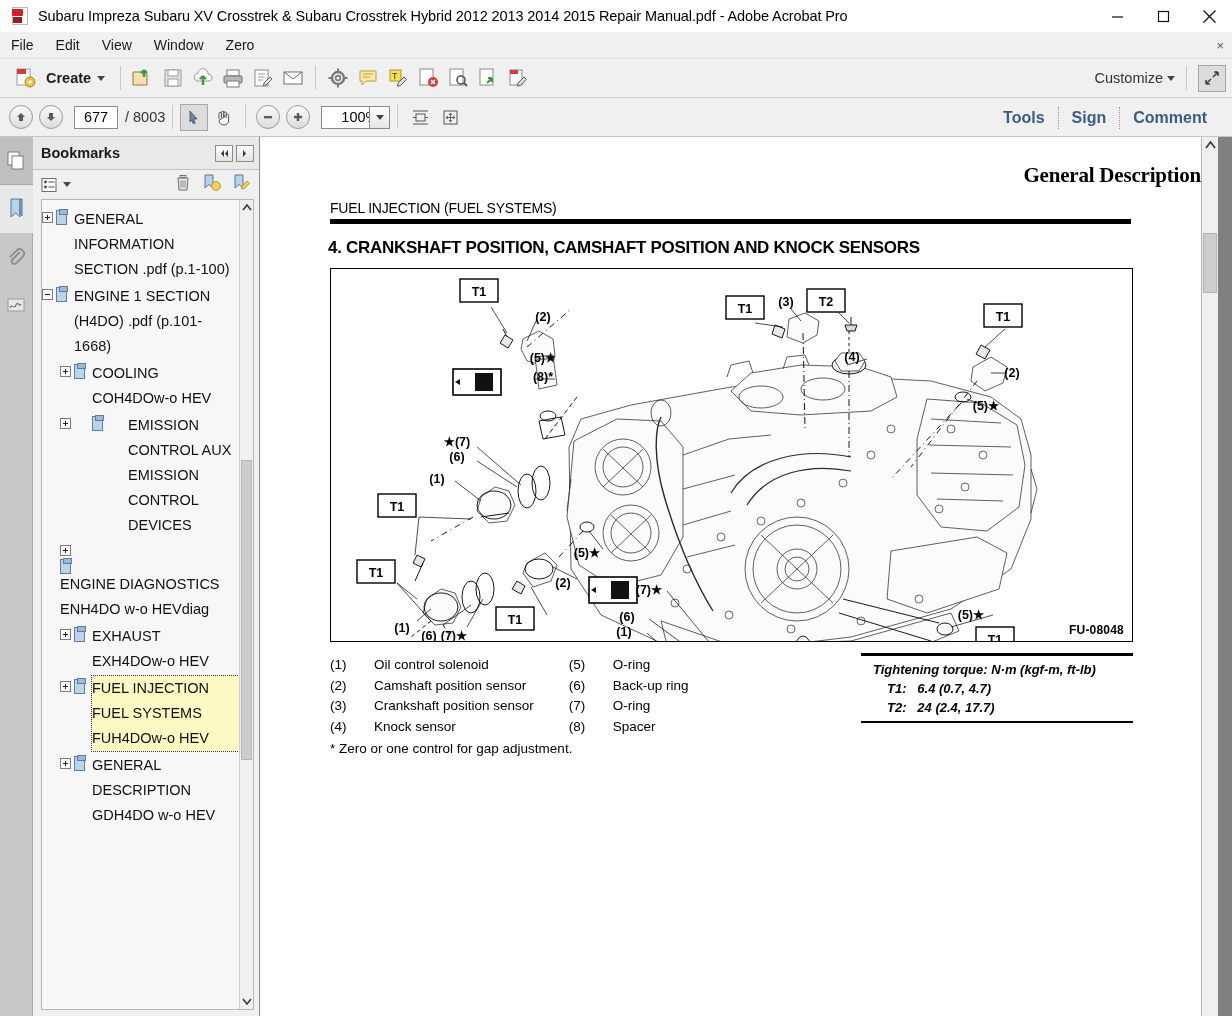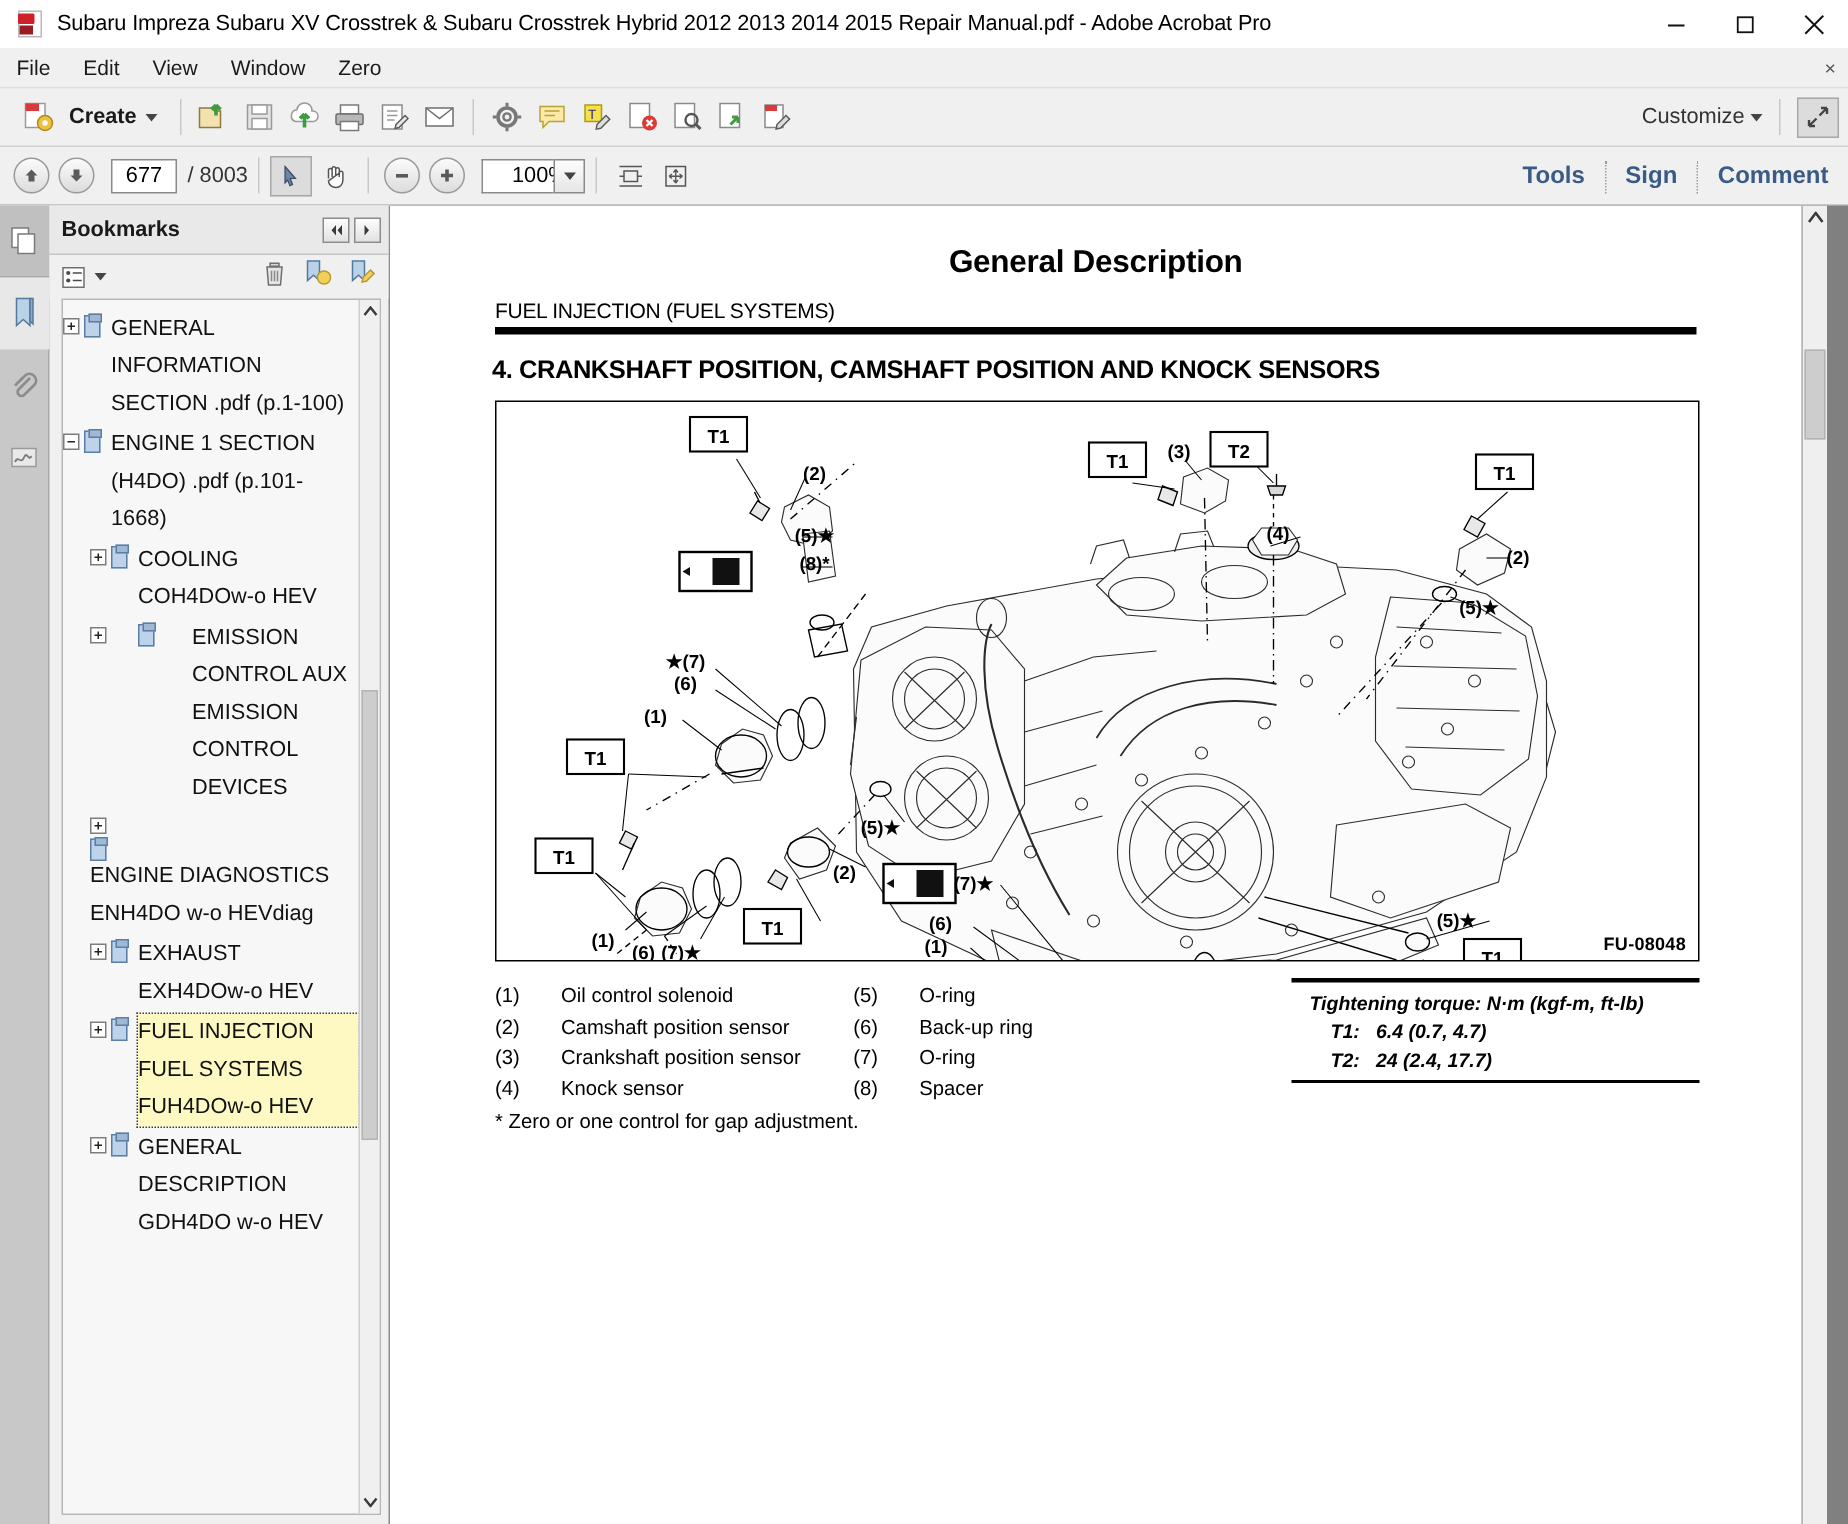--- a/index.html
+++ b/index.html
@@ -61,21 +61,21 @@
     width:44px; height:23px; background:#fff; border:1px solid #8a8a8a; margin-left:8px;
     font-size:14.5px; text-align:center; line-height:21px; color:#000;
   }
   .pagetotal { font-size:14.5px; color:#333; margin-left:7px; }
   .toolbtn-sel { width:28px;height:27px; border:1px solid #a7a7a7; background:#dcdcdc;
                  display:flex;align-items:center;justify-content:center; }
   .zoombox { width:48px;height:23px;background:#fff;border:1px solid #8a8a8a;border-right:none;
              font-size:14.5px;line-height:21px;text-align:center;color:#000;padding-left:19px;}
   .zoomdd { width:21px;height:23px;background:linear-gradient(#fdfdfd,#e6e6e6);border:1px solid #8a8a8a;
             display:flex;align-items:center;justify-content:center;}
-  .tsc { position:absolute; right:0; top:0; height:39px; display:flex; align-items:center; }
+  .tsc { position:absolute; right:12px; top:0; height:39px; display:flex; align-items:center; }
   .tsc .it { font-size:16px; font-weight:bold; color:#3a5b85; padding:0 13px; }
   .tsc .vdot { width:0; border-left:1px dotted #999; height:22px; }
 
   
   .main { flex:1 1 auto; display:flex; min-height:0; background:#808080; }
 
   
   .rail { width:33px; flex:0 0 33px; background:#c8c8c8; display:flex; flex-direction:column; align-items:center;
           border-right:1px solid #a9a9a9; }
   .rail .ritem { width:33px; height:48px; display:flex; align-items:center; justify-content:center; }
@@ -111,22 +111,22 @@
   .sb-thumb { position:absolute; left:1px; right:1px; background:#cdcdcd; border:1px solid #b4b4b4; }
 
   
   .docview { flex:1 1 auto; background:#808080; position:relative; overflow:hidden; display:flex; }
   .page { width:941px; background:#ffffff; margin:0; position:relative; }
 
   .docscroll { width:17px; flex:0 0 17px; background:#efefef; border-left:1px solid #b5b5b5; position:relative; }
   .ds-thumb { position:absolute; left:1px; right:1px; top:96px; height:60px; background:#cdcdcd; border:1px solid #b3b3b3;}
 
   
-  .pg-title { text-align:center; font-size:21px; font-weight:bold; color:#000; margin-top:26px;
-              font-family:Liberation Sans, sans-serif; letter-spacing:-0.2px;}
+  .pg-title { text-align:right; font-size:21px; font-weight:bold; color:#000; margin-top:26px;
+              font-family:Liberation Serif, serif; letter-spacing:-0.2px;}
   .pg-sub { font-size:14px; color:#000; margin:12px 0 0 70px; letter-spacing:-0.2px;}
   .pg-rule { height:5px; background:#000; margin:3px 70px 0 70px; }
   .pg-h2 { font-size:17px; font-weight:bold; color:#000; margin:14px 0 0 68px; letter-spacing:-0.3px;}
 
   .figbox { margin:10px 68px 0 70px; border:1px solid #000; height:374px; position:relative; background:#fff;
             overflow:hidden;font-weight:bold; }
   .figid { position:absolute; right:8px; bottom:4px; font-size:12px; color:#000; letter-spacing:0.2px;}
 
   .legend { margin:13px 0 0 0; display:flex; position:relative; padding-left:70px; }
   .lcol { display:flex; flex-direction:column; }

